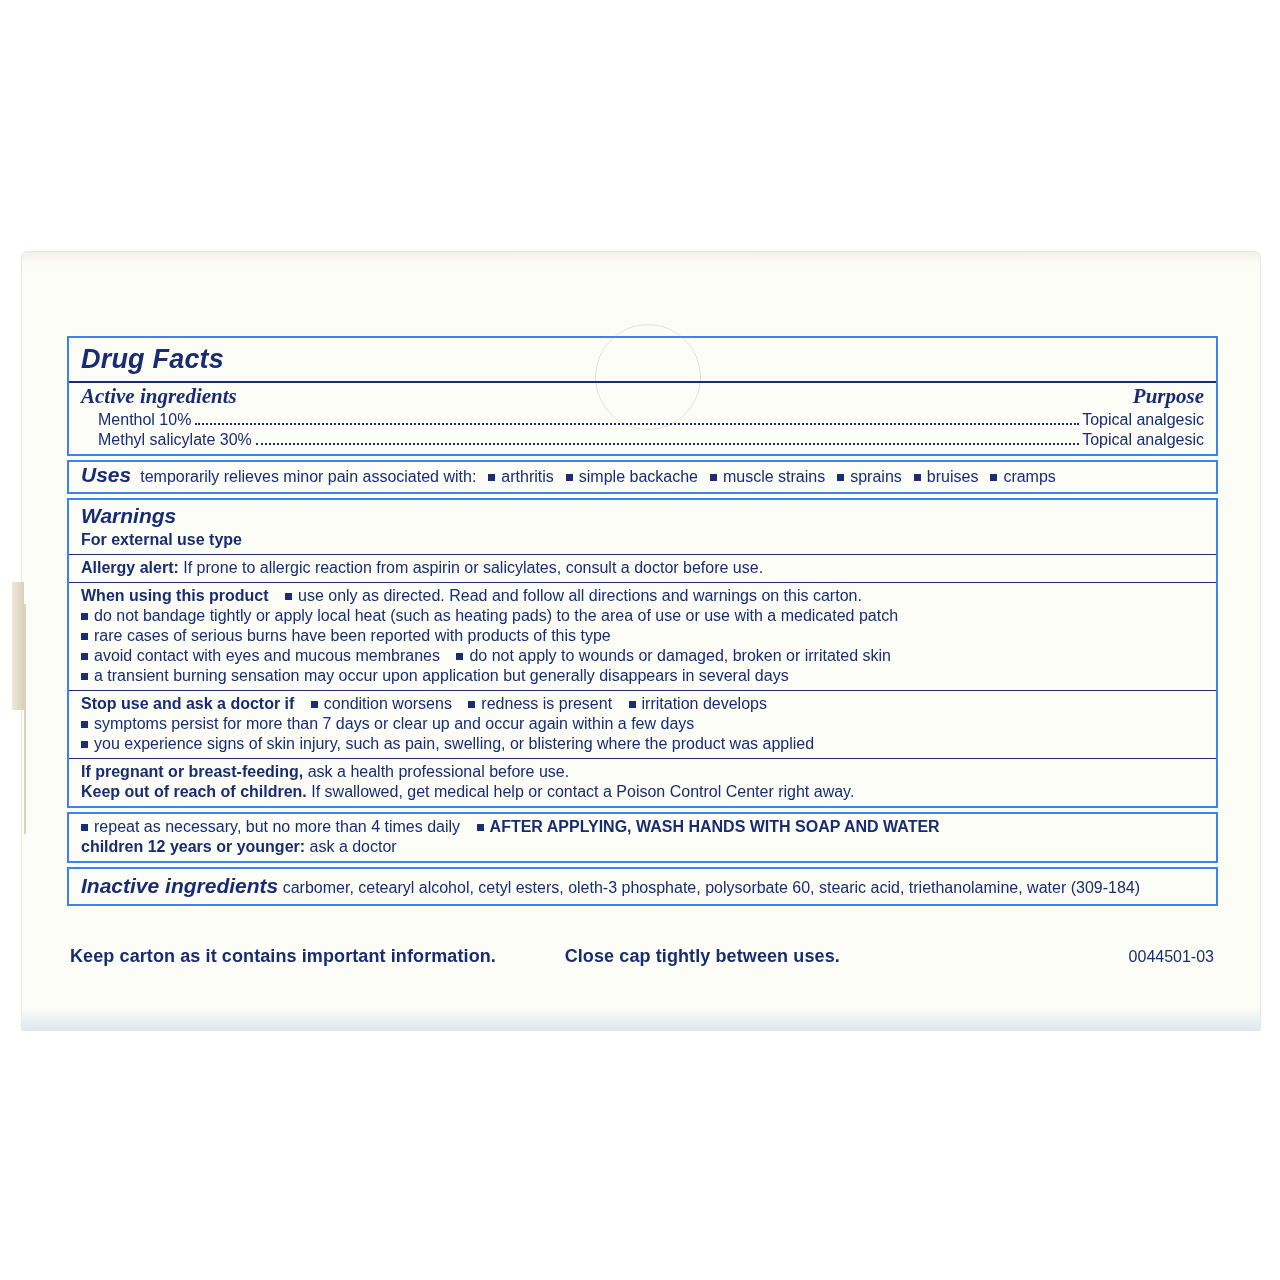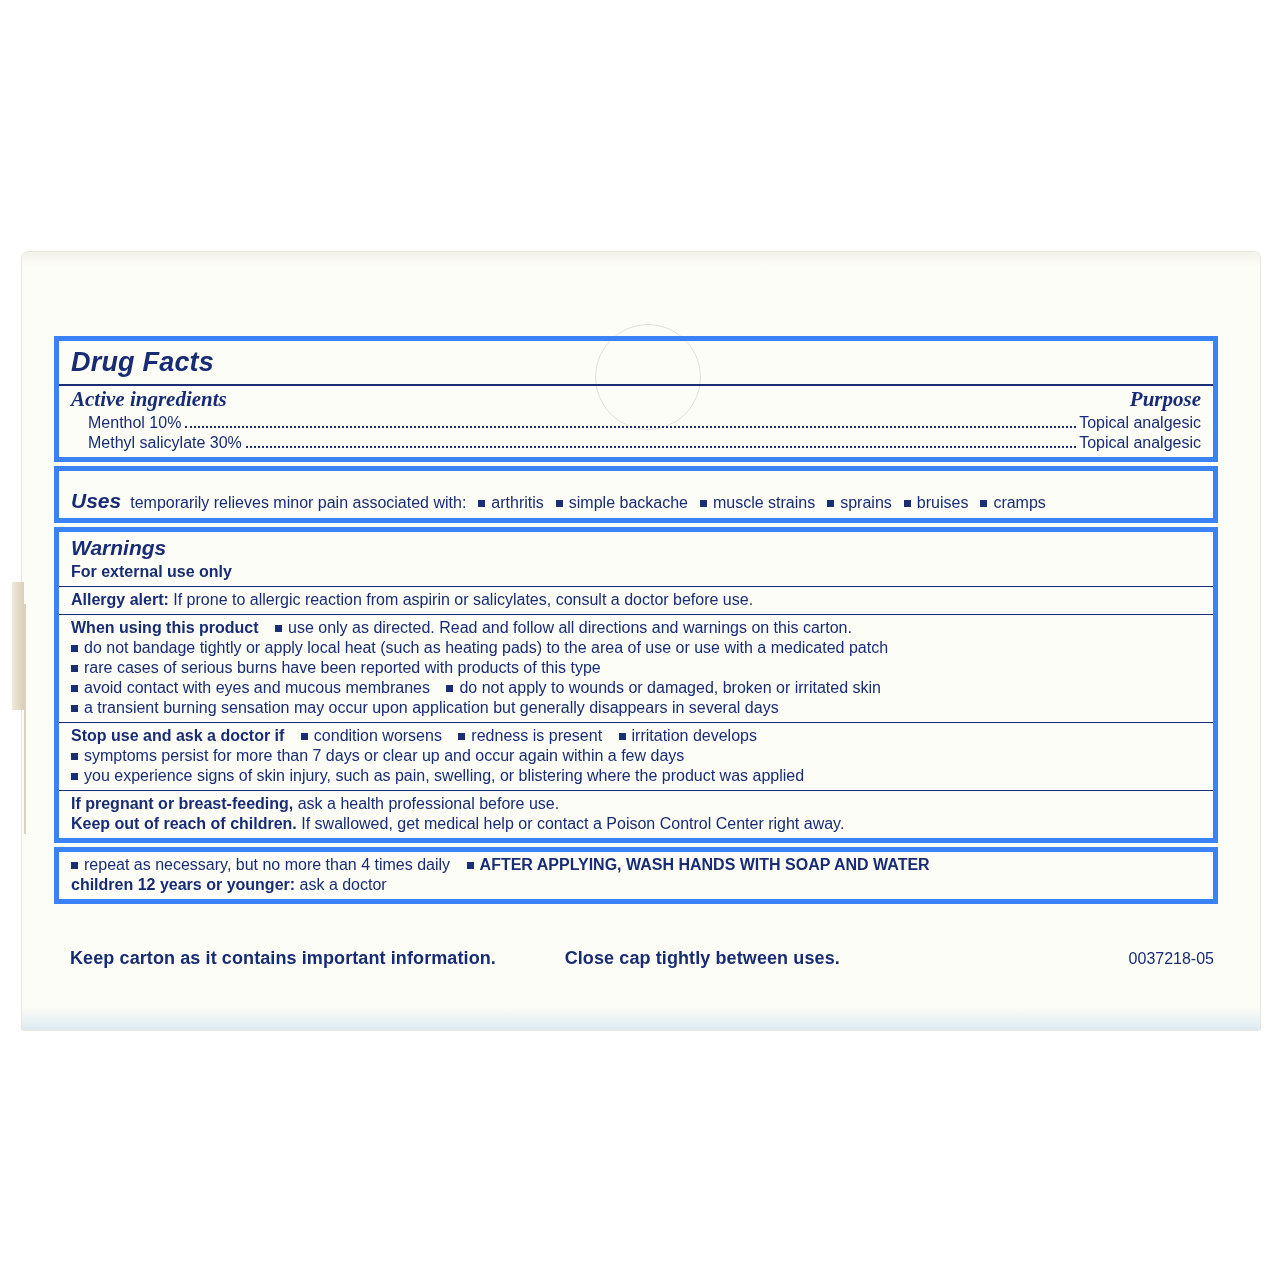--- a/index.html
+++ b/index.html
@@ -69,21 +69,22 @@
     position: absolute;
     left: 32px;
     top: 84px;
     width: 1164px;
     color: #182c74;
     font-size: 15px;
     line-height: 1.25;
   }
 
   .outer-box {
-    border: 5px solid #3b82f6;
+    border: 2px solid #3b82f6;
+    margin-left: 13px;
   }
   .hr-thin { border-top: 1px solid #1b2d75; }
   .hr-med  { border-top: 2px solid #1b2d75; }
 
   .title {
     font-size: 27px;
     font-weight: bold;
     font-style: italic;
     letter-spacing: .2px;
     padding: 5px 12px 4px 12px;
@@ -114,21 +115,21 @@
   .dotline .leader {
     flex: 1 1 auto;
     border-bottom: 2px dotted #1b2d75;
     margin: 0 3px 4px 4px;
     height: 0;
   }
   .uses-row {
     display: flex;
     align-items: baseline;
     flex-wrap: wrap;
-    padding: 17px 12px 4px 12px;
+    padding: 0 12px 4px 12px;
     font-size: 16px;
     text-align: right;
   }
   .uses-row .lead { font-size: 21px; font-weight: bold; font-style: italic; margin-right: 9px; }
   .bullet {
     display: inline-block;
     width: 7px; height: 7px;
     background: #1b2d75;
     margin: 0 6px 0 12px;
     position: relative;
@@ -223,21 +224,21 @@
           <span>bruises</span>
         <span class="bullet"></span>
           <span>cramps</span>
       </div>
     </div>
 
     <div style="height:4px"></div>
 
     <div class="outer-box">
       <div class="warn-title">Warnings</div>
-      <div class="warn-sub">For external use only</div>
+      <div class="warn-sub">For external use type</div>
       <div class="hr-thin"></div>
 
       <div class="block">
         <span class="b">Allergy alert:</span>
         <span>If prone to allergic reaction from aspirin or salicylates, consult a doctor before use.</span>
       </div>
       <div class="hr-thin"></div>
 
       <div class="block">
         <span class="line">
@@ -298,21 +299,27 @@
         </span>
         <span class="line">
           <span class="b">children 12 years or younger:</span>
           <span>ask a doctor</span>
         </span>
       </div>
     </div>
 
     <div style="height:4px"></div>
 
+    <div class="outer-box">
+      <div class="block" style="padding-top:4px;padding-bottom:5px;">
+        <span class="sec-head-ni">Inactive ingredients</span>
+        <span>carbomer, cetearyl alcohol, cetyl esters, oleth-3 phosphate, polysorbate 60, stearic acid, triethanolamine, water (309-184)</span>
+      </div>
+    </div>
 
     <div class="footer-row">
       <span class="footer-text">Keep carton as it contains important information.</span>
       <span class="footer-text" style="margin-left:-220px;">Close cap tightly between uses.</span>
-      <span class="footer-code">0037218-05</span>
+      <span class="footer-code">0044501-03</span>
     </div>
 
   </div>
 </div>
 
 </body></html>

